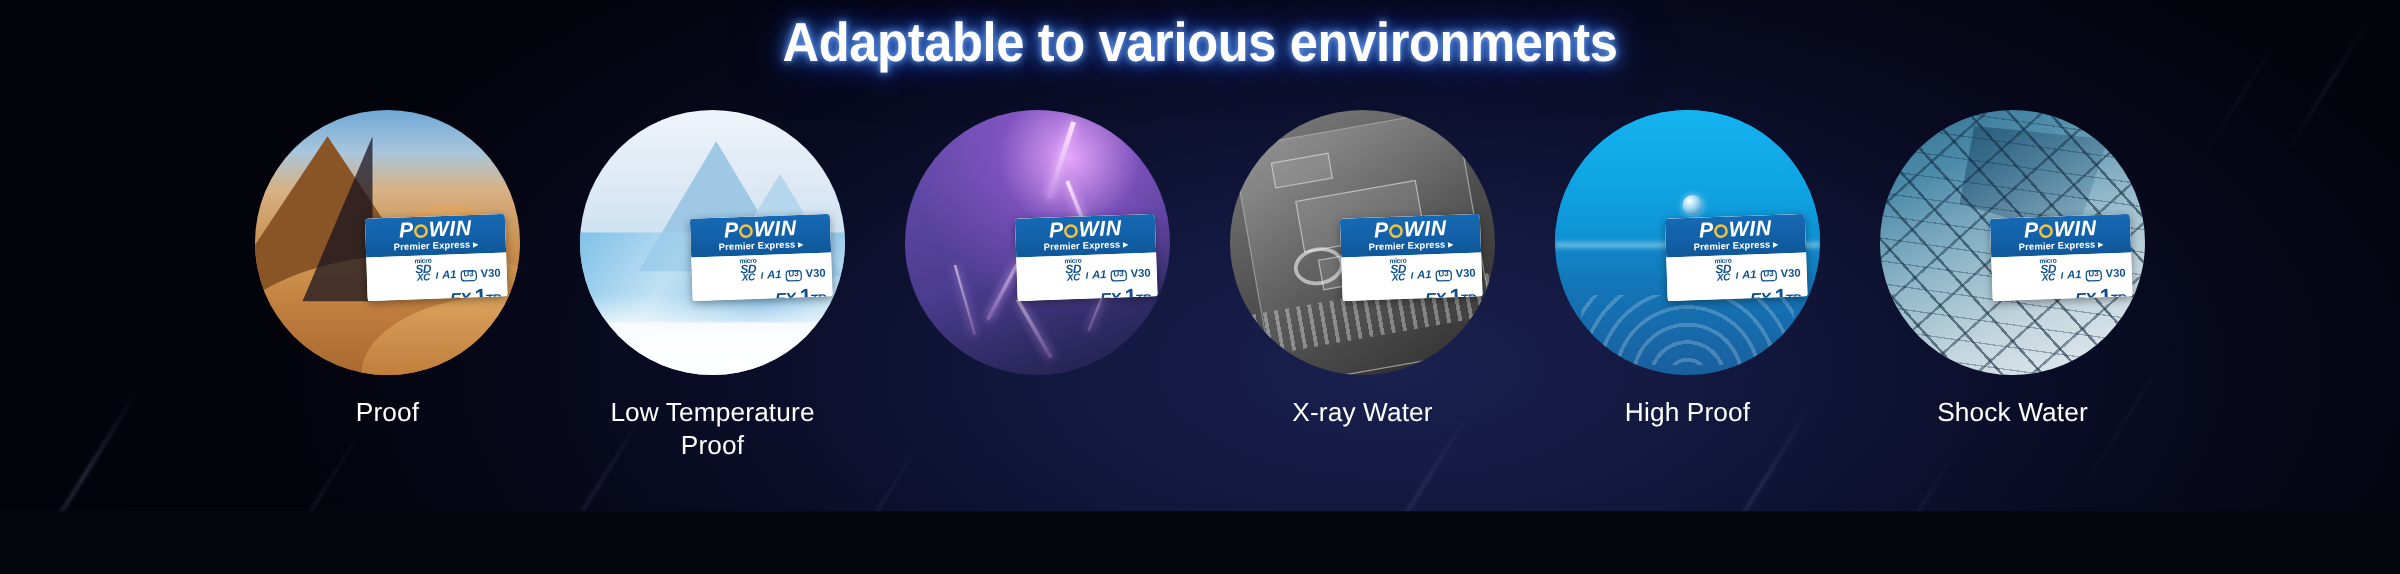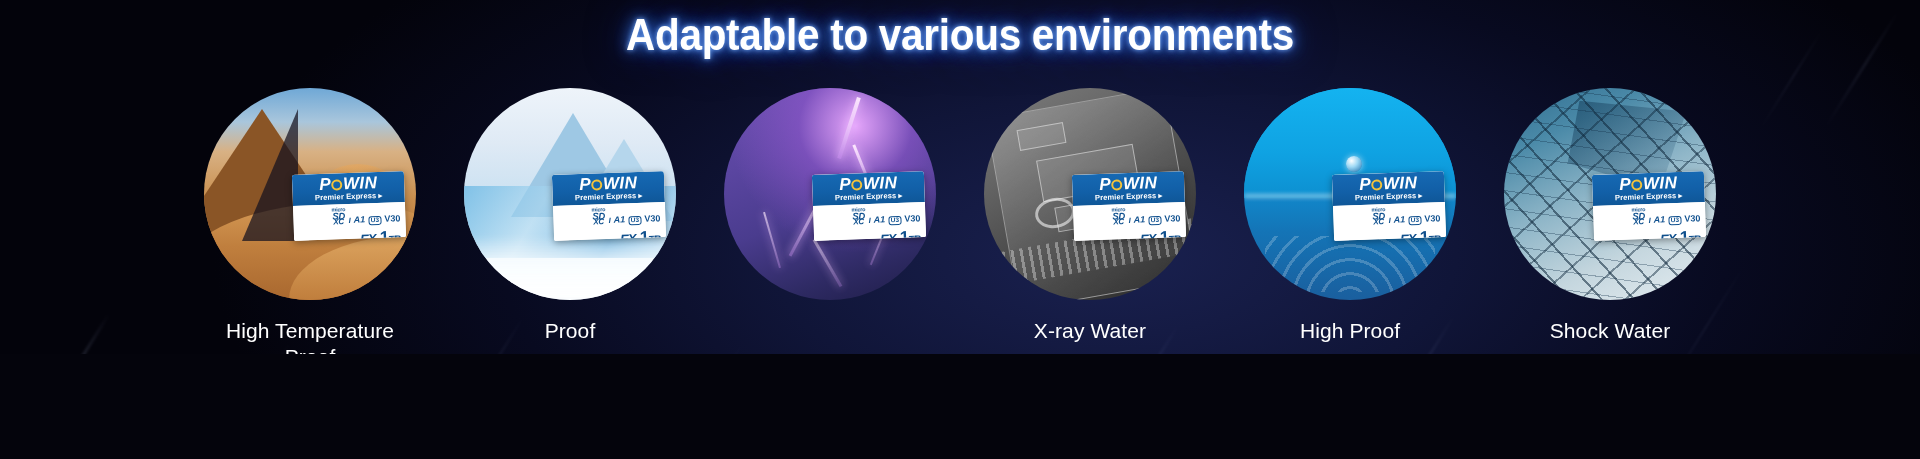--- a/index.html
+++ b/index.html
@@ -8,21 +8,21 @@
     width: 1920px;
     height: 459px;
     overflow: hidden;
     font-family: "Liberation Sans", sans-serif;
     background: #04040c;
   }
 
   .banner {
     position: relative;
     width: 1920px;
-    height: 354px;
+    height: 409px;
     overflow: hidden;
     background:
       radial-gradient(ellipse 900px 420px at 58% 72%, #1a2150 0%, #101538 38%, #080a20 68%, #03030b 100%),
       radial-gradient(ellipse 700px 300px at 12% 75%, #171334 0%, #0a0819 55%, #030309 100%),
       linear-gradient(180deg, #000004 0%, #05051a 30%, #0c1033 70%, #090c28 100%);
   }
 
   
   .streaks { position: absolute; inset: 0; pointer-events: none; overflow: hidden; }
   .streak {
@@ -404,21 +404,20 @@
               <span class="spec-v30">V30</span>
             </div>
             <div class="capacity">
               <span class="cap-ex">EX</span>
               <span class="cap-size"><b>1</b><span>TB</span></span>
             </div>
           </div>
         </div>
       </div>
       <div class="caption">
-        <div>High Temperature</div>
         <div>Proof</div>
       </div>
     </div>
 
     <div class="feature">
       <div class="circle">
         <div class="scene scene-snow">
           <div class="peak"></div>
           <div class="peak2"></div>
           <div class="glacier"></div>
@@ -442,20 +441,21 @@
               <span class="spec-v30">V30</span>
             </div>
             <div class="capacity">
               <span class="cap-ex">EX</span>
               <span class="cap-size"><b>1</b><span>TB</span></span>
             </div>
           </div>
         </div>
       </div>
       <div class="caption">
+        <div>Low Temperature</div>
         <div>Proof</div>
       </div>
     </div>
 
     <div class="feature">
       <div class="circle">
         <div class="scene scene-lightning">
           <div class="bolt b1"></div>
           <div class="bolt b2"></div>
           <div class="bolt b3"></div>

